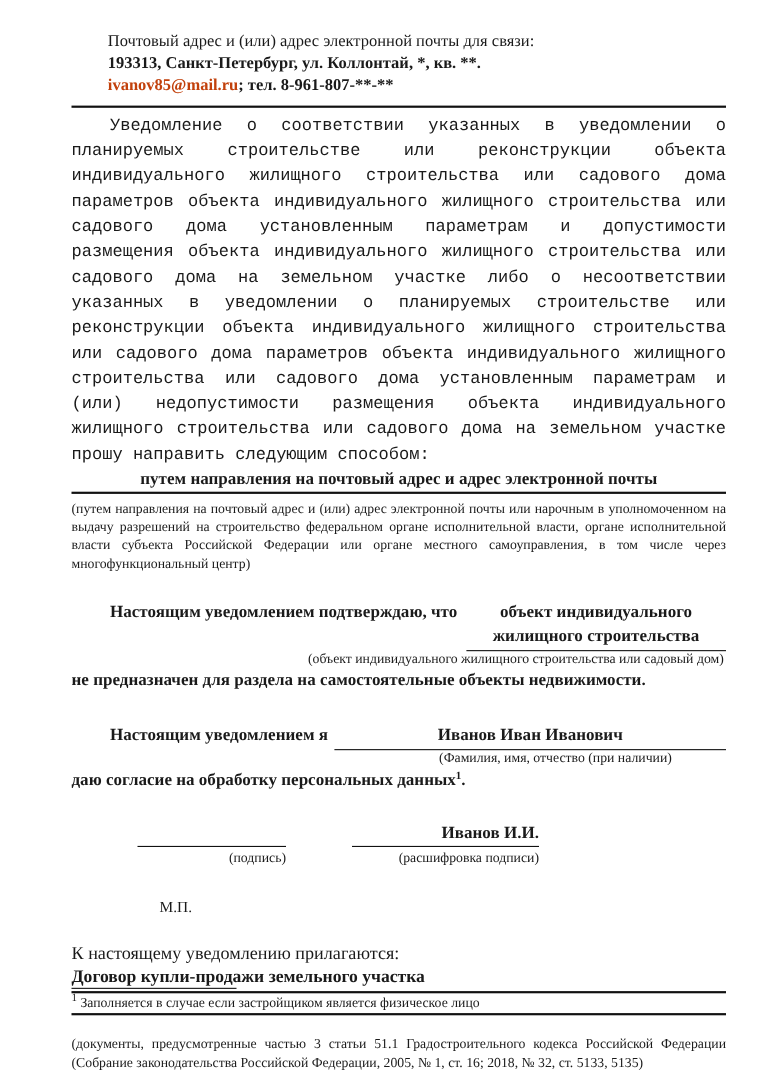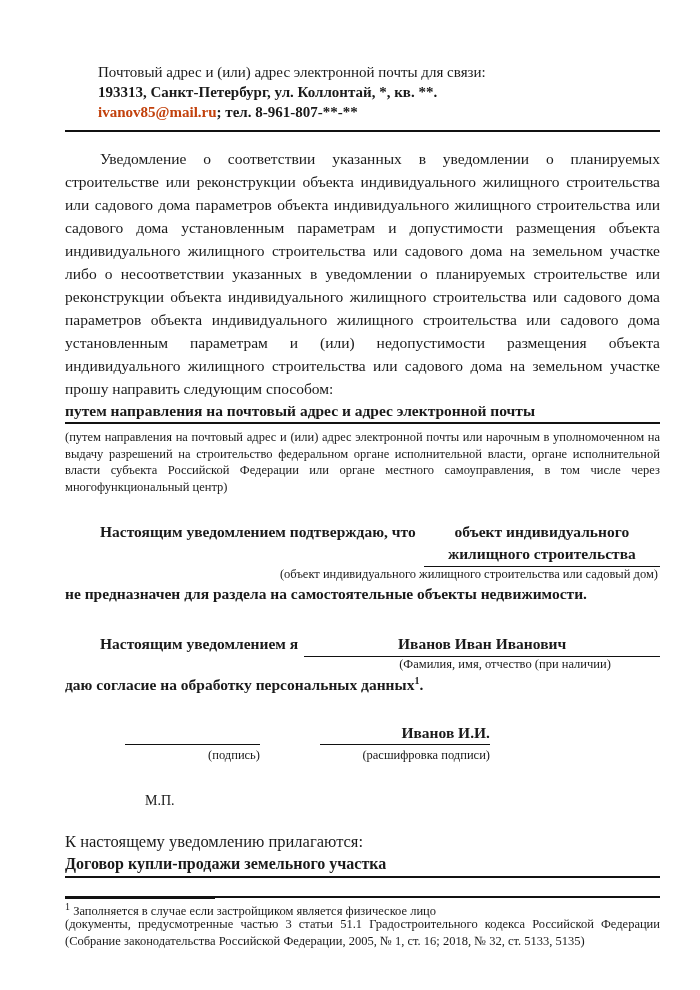--- a/index.html
+++ b/index.html
@@ -12,50 +12,51 @@
     height: 990px;
     font-family: "Liberation Serif", "DejaVu Serif", serif;
     color: #1a1a1a;
     position: relative;
     overflow: hidden;
   }
   .page {
     box-sizing: border-box;
     width: 700px;
     height: 990px;
-    padding: 62px 40px 0 65px;
+    padding: 28px 40px 0 65px;
   }
   
   .contact {
     margin-left: 33px;
     font-size: 15px;
     line-height: 20px;
   }
   .contact .addr { font-weight: bold; }
   .contact .email-line { font-weight: bold; }
   .email-link {
     color: #c2410c;
     cursor: pointer;
   }
   .rule {
     border: none;
     border-top: 2px solid #111;
     margin: 8px 0 0 0;
   }
   
   .main-par {
-    margin-top: 15px;
+    margin-top: 5px;
     font-size: 15.5px;
     line-height: 23px;
     text-align: justify;
     text-indent: 35px;
+    font-family: Liberation Mono, monospace;
   }
   .delivery {
     margin-top: 1px;
-    text-align: left;
+    text-align: center;
     font-weight: bold;
     font-size: 15.5px;
     line-height: 20px;
   }
   .delivery-rule { margin-top: 1px; }
   .hint {
     font-size: 12.5px;
     line-height: 16.5px;
     text-align: justify;
   }

